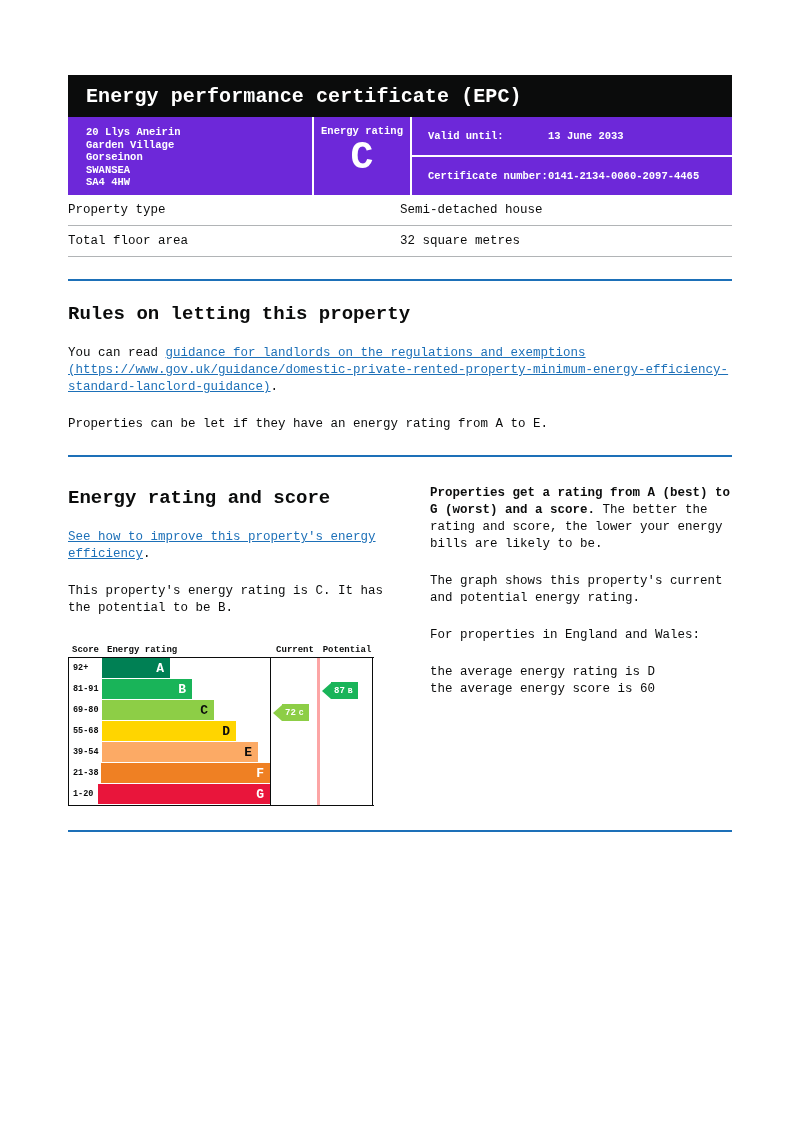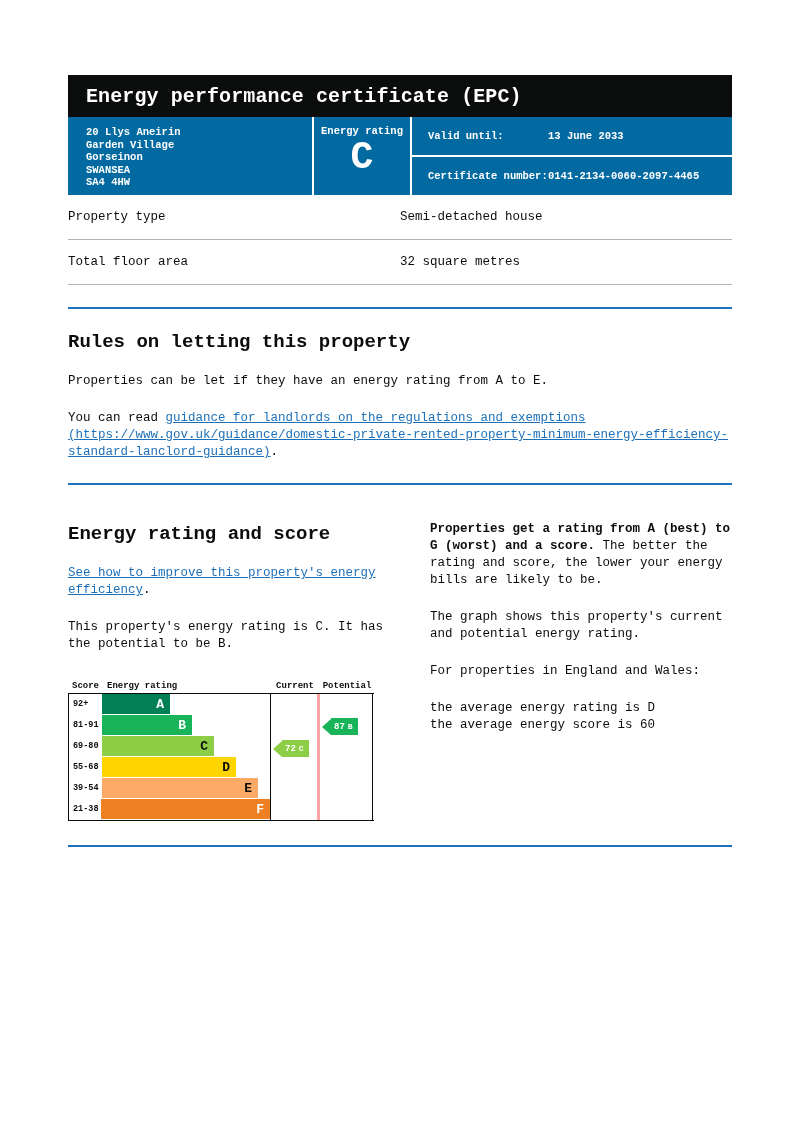--- a/index.html
+++ b/index.html
@@ -39,21 +39,21 @@
     margin: 0;
     font-size: 20px;
     font-weight: bold;
     letter-spacing: 0.1px;
   }
 
   
   .summary {
     display: flex;
     width: 100%;
-    background: #0369a1;
+    background: #6d28d9;
     color: #ffffff;
     height: 78px;
   }
   .addr {
     width: 246px;
     padding: 9px 0 0 18px;
     border-right: 2px solid #ffffff;
     font-size: 10.5px;
     line-height: 12.6px;
     font-weight: bold;
@@ -89,21 +89,21 @@
     font-weight: bold;
   }
   .meta-row:first-child { border-bottom: 2px solid #ffffff; }
   .meta-k { width: 136px; padding-left: 16px; }
   .meta-v { }
 
   
   .detail-row {
     display: flex;
     border-bottom: 1px solid #b1b4b6;
-    height: 45px;
+    height: 31px;
     align-items: center;
     font-size: 12.5px;
   }
   .detail-k { width: 332px; }
   .detail-v { }
 
   .hr-thick {
     border: 0;
     border-top: 2px solid #1d70b8;
     margin: 22px 0 0 0;
@@ -122,21 +122,21 @@
   }
   a.link {
     color: #1d70b8;
     text-decoration: underline;
   }
   .url { word-break: break-all; }
 
   
   .cols {
     display: flex;
-    margin-top: 16px;
+    margin-top: 8px;
   }
   .col-left { width: 362px; padding-right: 20px; }
   .col-right { flex: 1; }
   .col-right p:first-child { margin-top: 20px; }
   .strong { font-weight: bold; }
 
   
   .graph {
     margin-top: 28px;
     position: relative;
@@ -262,22 +262,22 @@
       <div class="detail-v">Semi-detached house</div>
     </div>
     <div class="detail-row">
       <div class="detail-k">Total floor area</div>
       <div class="detail-v">32 square metres</div>
     </div>
 
     <hr class="hr-thick">
 
     <h2>Rules on letting this property</h2>
+    <p><span>You can read </span><a class="link" href="#">guidance for landlords on the regulations and exemptions</a><br><a class="link url" href="#">(https://www.gov.uk/guidance/domestic-private-rented-property-minimum-energy-efficiency-standard-lanclord-guidance)</a><span>.</span></p>
     <p>Properties can be let if they have an energy rating from A to E.</p>
-    <p><span>You can read </span><a class="link" href="#">guidance for landlords on the regulations and exemptions</a><br><a class="link url" href="#">(https://www.gov.uk/guidance/domestic-private-rented-property-minimum-energy-efficiency-standard-lanclord-guidance)</a><span>.</span></p>
 
     <hr class="hr-thick">
 
     <div class="cols">
       <div class="col-left">
         <h2>Energy rating and score</h2>
         <p><a class="link" href="#">See how to improve this property's energy efficiency</a><span>.</span></p>
         <p>This property's energy rating is C. It has the potential to be B.</p>
 
         <div class="graph">
@@ -307,20 +307,24 @@
                     <div class="score-cell">55-68</div>
                     <div class="band dark" style="background: rgb(255, 213, 0); width: 134px;">D</div>
                   </div>
                   <div class="bar-row">
                     <div class="score-cell">39-54</div>
                     <div class="band dark" style="background: rgb(252, 170, 101); width: 156px;">E</div>
                   </div>
                   <div class="bar-row">
                     <div class="score-cell">21-38</div>
                     <div class="band" style="background: rgb(239, 128, 35); width: 178px;">F</div>
+                  </div>
+                  <div class="bar-row">
+                    <div class="score-cell">1-20</div>
+                    <div class="band" style="background: rgb(233, 21, 59); width: 200px;">G</div>
                   </div>
                 </div>
             </div>
             <div class="cur-area">
               <div class="arrow" id="cur-arrow" style="top: 46px; left: 2px; right: 2px;">
                 <div class="tip" id="cur-tip" style="border-right: 9px solid rgb(141, 206, 70);"></div>
                 <div class="body" id="cur-body" style="background: rgb(141, 206, 70);">
                   <span class="num">72</span>
                   <span class="ltr">C</span>
                 </div>

